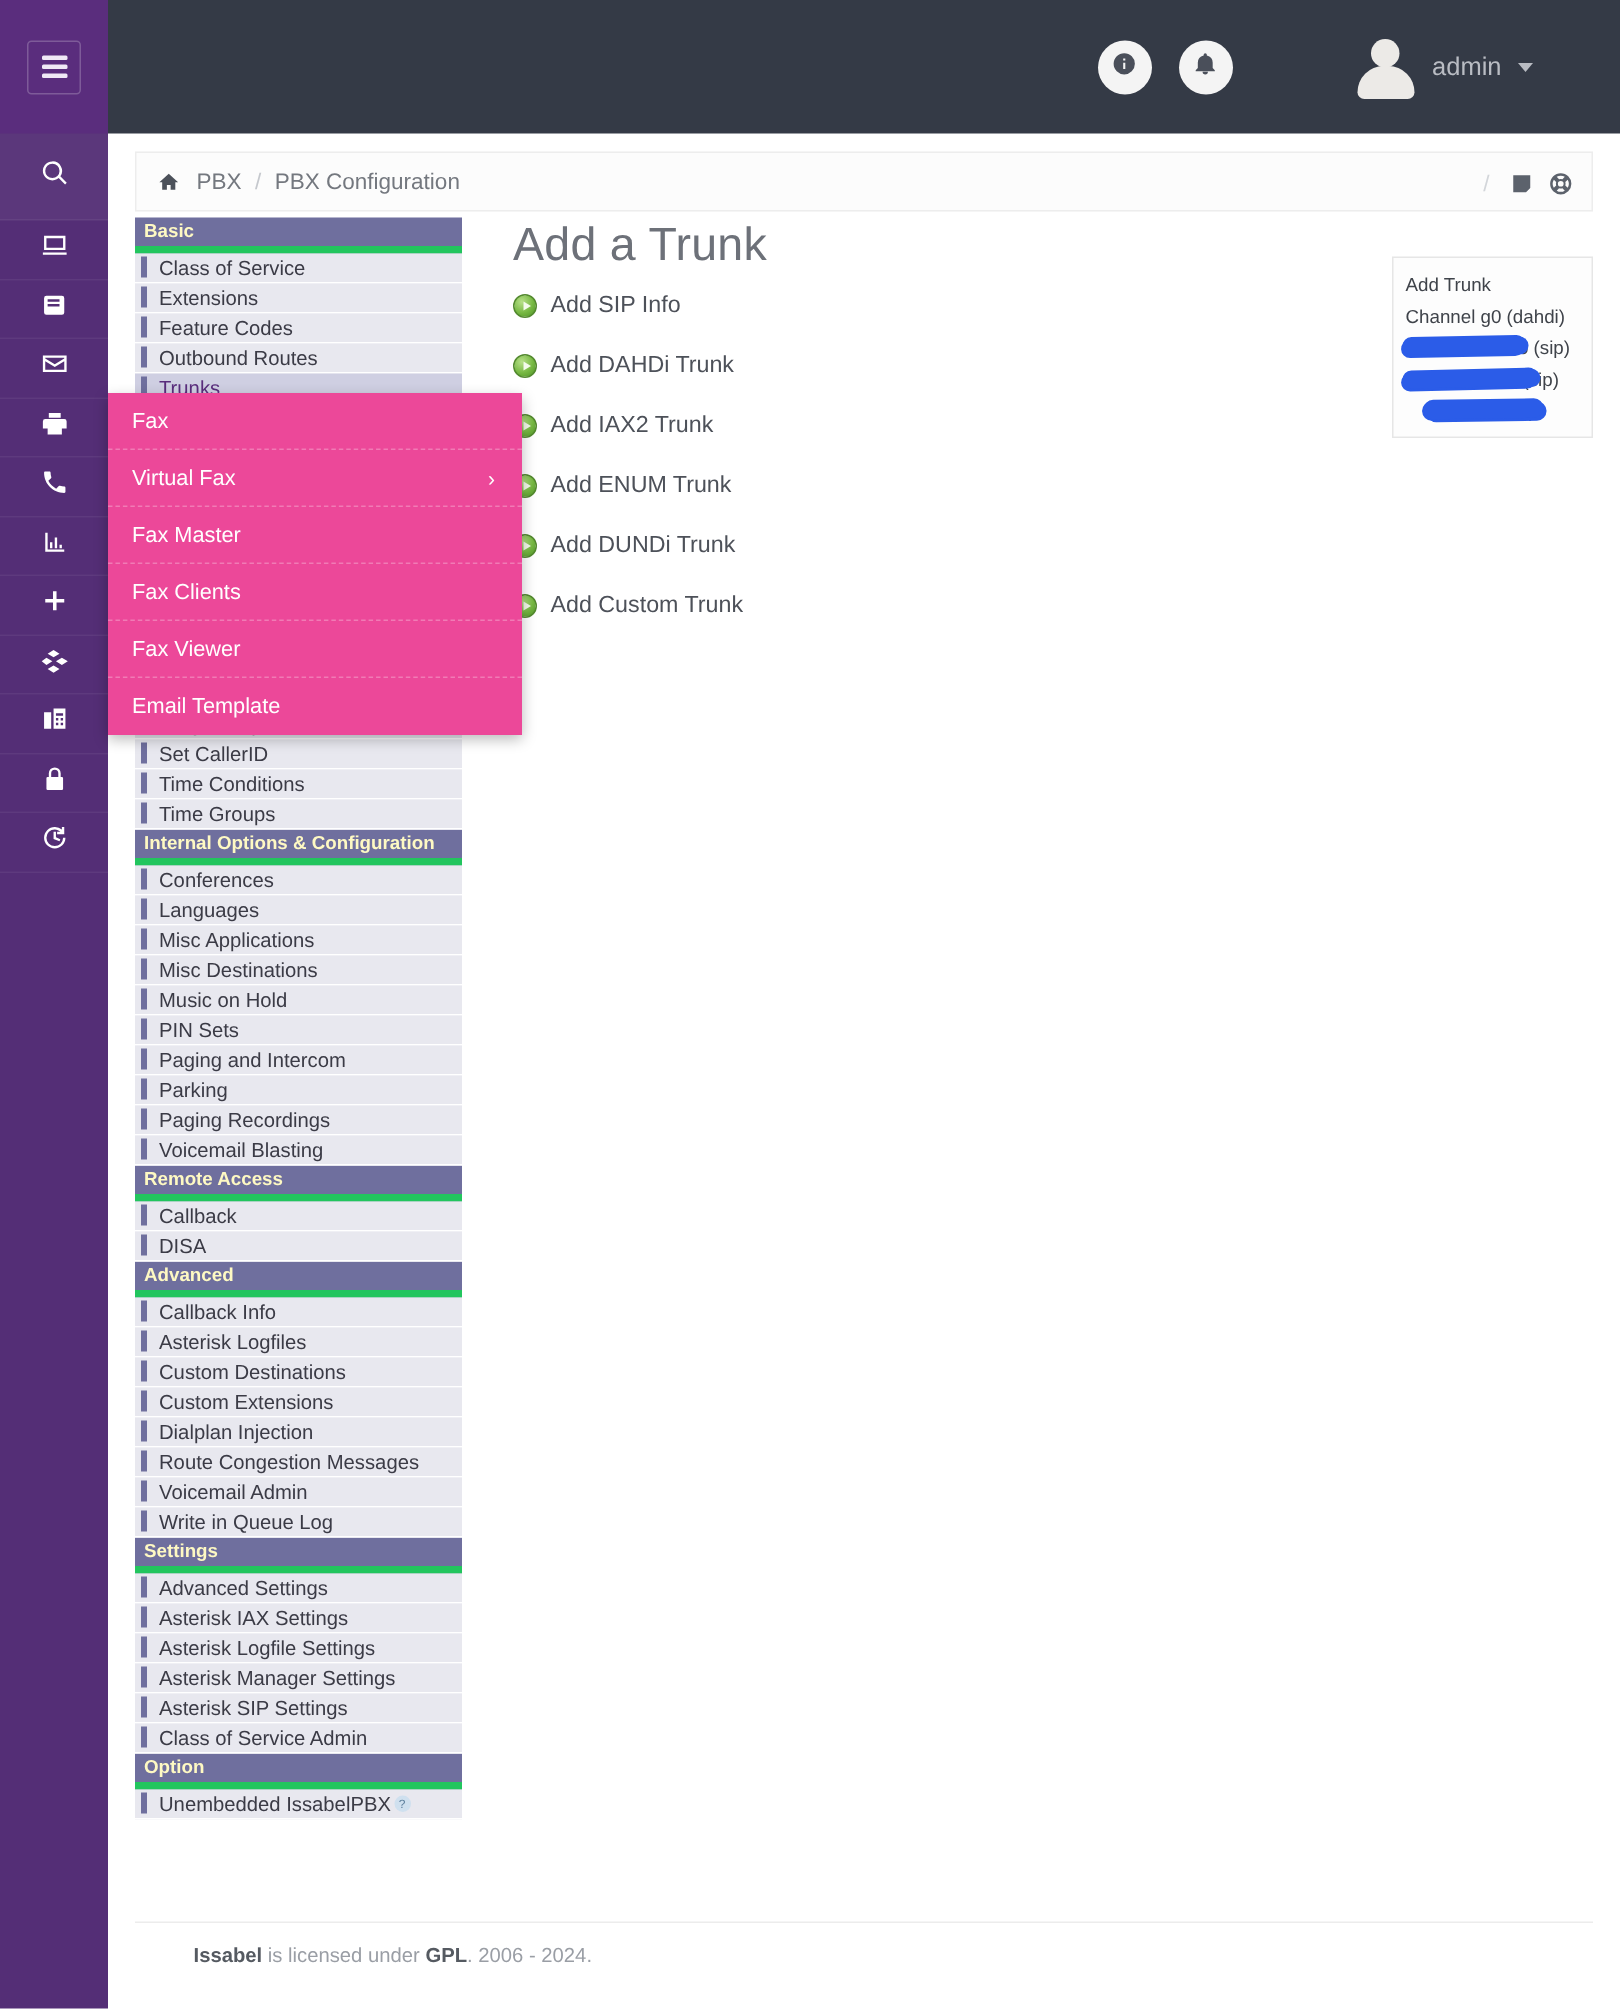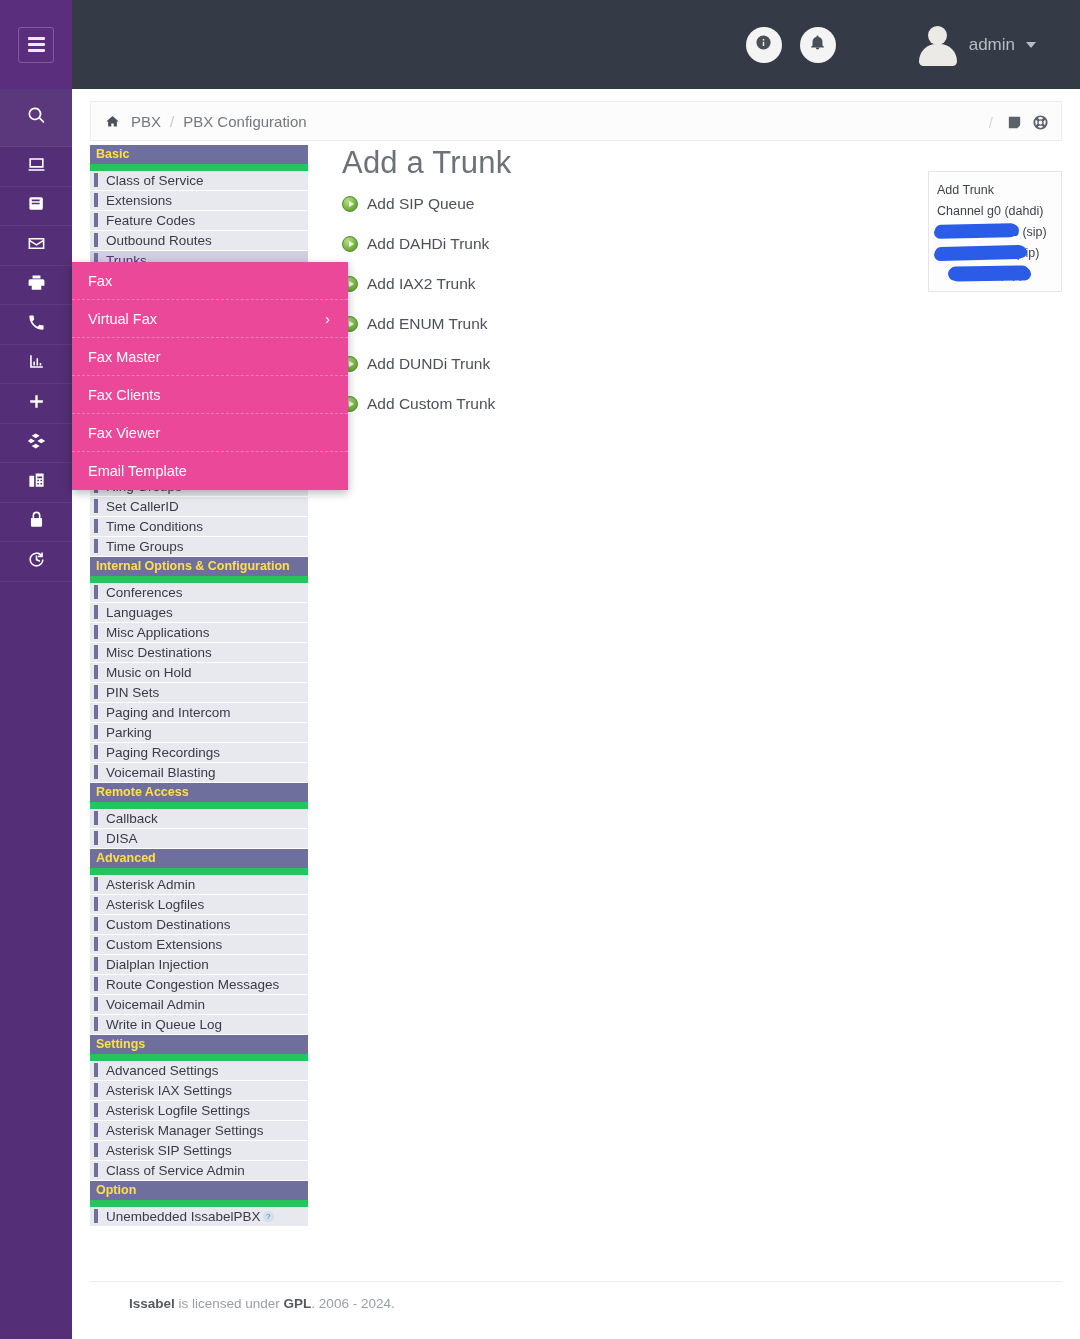--- a/index.html
+++ b/index.html
@@ -39,21 +39,21 @@
   #rail-search { height: 58px; background: rgba(255,255,255,0.045); }
 
   
   #topbar {
     position: absolute; left: 72px; top: 0;
     width: 1008px; height: 89px;
     background: #343a46;
     z-index: 20;
   }
   #header-actions {
-    position: absolute; right: 0; top: 0; height: 89px;
+    position: absolute; right: 14px; top: 0; height: 89px;
     display: flex; align-items: center; gap: 0; justify-content: space-between;
   }
   .circle-icon {
     width: 36px; height: 36px; border-radius: 50%;
     background: #f4f4f4;
     display: flex; align-items: center; justify-content: center;
     margin-right: 18px; cursor: pointer;
   }
   .circle-icon svg { width: 17px; height: 17px; fill: #4a4f5a; }
   #user-block {
@@ -108,26 +108,26 @@
   .crumb-icon svg { width: 17px; height: 17px; fill: #5c626c; }
 
   
   #pbx-menu {
     position: absolute; left: 18px; top: 56px;
     width: 218px;
     font-size: 13.5px;
   }
   .menu-group {
     background: #6f6f9e;
-    color: #fde047;
+    color: #fef9c3;
     font-weight: bold;
     font-size: 12.5px;
     padding: 2px 0 2px 6px;
     line-height: 15px;
-    border-bottom: 7px solid #22c55e;
+    border-bottom: 5px solid #22c55e;
   }
   .menu-item {
     background: #e8e8ef;
     color: #3b3b46;
     padding: 1px 0 1px 16px;
     line-height: 17px;
     border-bottom: 1px solid #ffffff;
     position: relative;
     cursor: pointer;
     font-size: 13.5px;
@@ -406,21 +406,21 @@
       <div class="menu-item"><span>Music on Hold</span></div>
       <div class="menu-item"><span>PIN Sets</span></div>
       <div class="menu-item"><span>Paging and Intercom</span></div>
       <div class="menu-item"><span>Parking</span></div>
       <div class="menu-item"><span>Paging Recordings</span></div>
       <div class="menu-item"><span>Voicemail Blasting</span></div>
       <div class="menu-group">Remote Access</div>
       <div class="menu-item"><span>Callback</span></div>
       <div class="menu-item"><span>DISA</span></div>
       <div class="menu-group">Advanced</div>
-      <div class="menu-item"><span>Asterisk Admin</span></div>
+      <div class="menu-item"><span>Callback Info</span></div>
       <div class="menu-item"><span>Asterisk Logfiles</span></div>
       <div class="menu-item"><span>Custom Destinations</span></div>
       <div class="menu-item"><span>Custom Extensions</span></div>
       <div class="menu-item"><span>Dialplan Injection</span></div>
       <div class="menu-item"><span>Route Congestion Messages</span></div>
       <div class="menu-item"><span>Voicemail Admin</span></div>
       <div class="menu-item"><span>Write in Queue Log</span></div>
       <div class="menu-group">Settings</div>
       <div class="menu-item"><span>Advanced Settings</span></div>
       <div class="menu-item"><span>Asterisk IAX Settings</span></div>
@@ -430,21 +430,21 @@
       <div class="menu-item"><span>Class of Service Admin</span></div>
       <div class="menu-group">Option</div>
       <div class="menu-item"><span>Unembedded IssabelPBX</span><span class="help-dot">?</span></div>
     </div>
 
   <div id="main-panel">
     <h1 id="page-title">Add a Trunk</h1>
     <div id="trunk-links">
         <div class="trunk-link">
           <span class="green-icon"></span>
-          <span class="trunk-label">Add SIP Queue</span>
+          <span class="trunk-label">Add SIP Info</span>
         </div>
         <div class="trunk-link">
           <span class="green-icon"></span>
           <span class="trunk-label">Add DAHDi Trunk</span>
         </div>
         <div class="trunk-link">
           <span class="green-icon"></span>
           <span class="trunk-label">Add IAX2 Trunk</span>
         </div>
         <div class="trunk-link">

